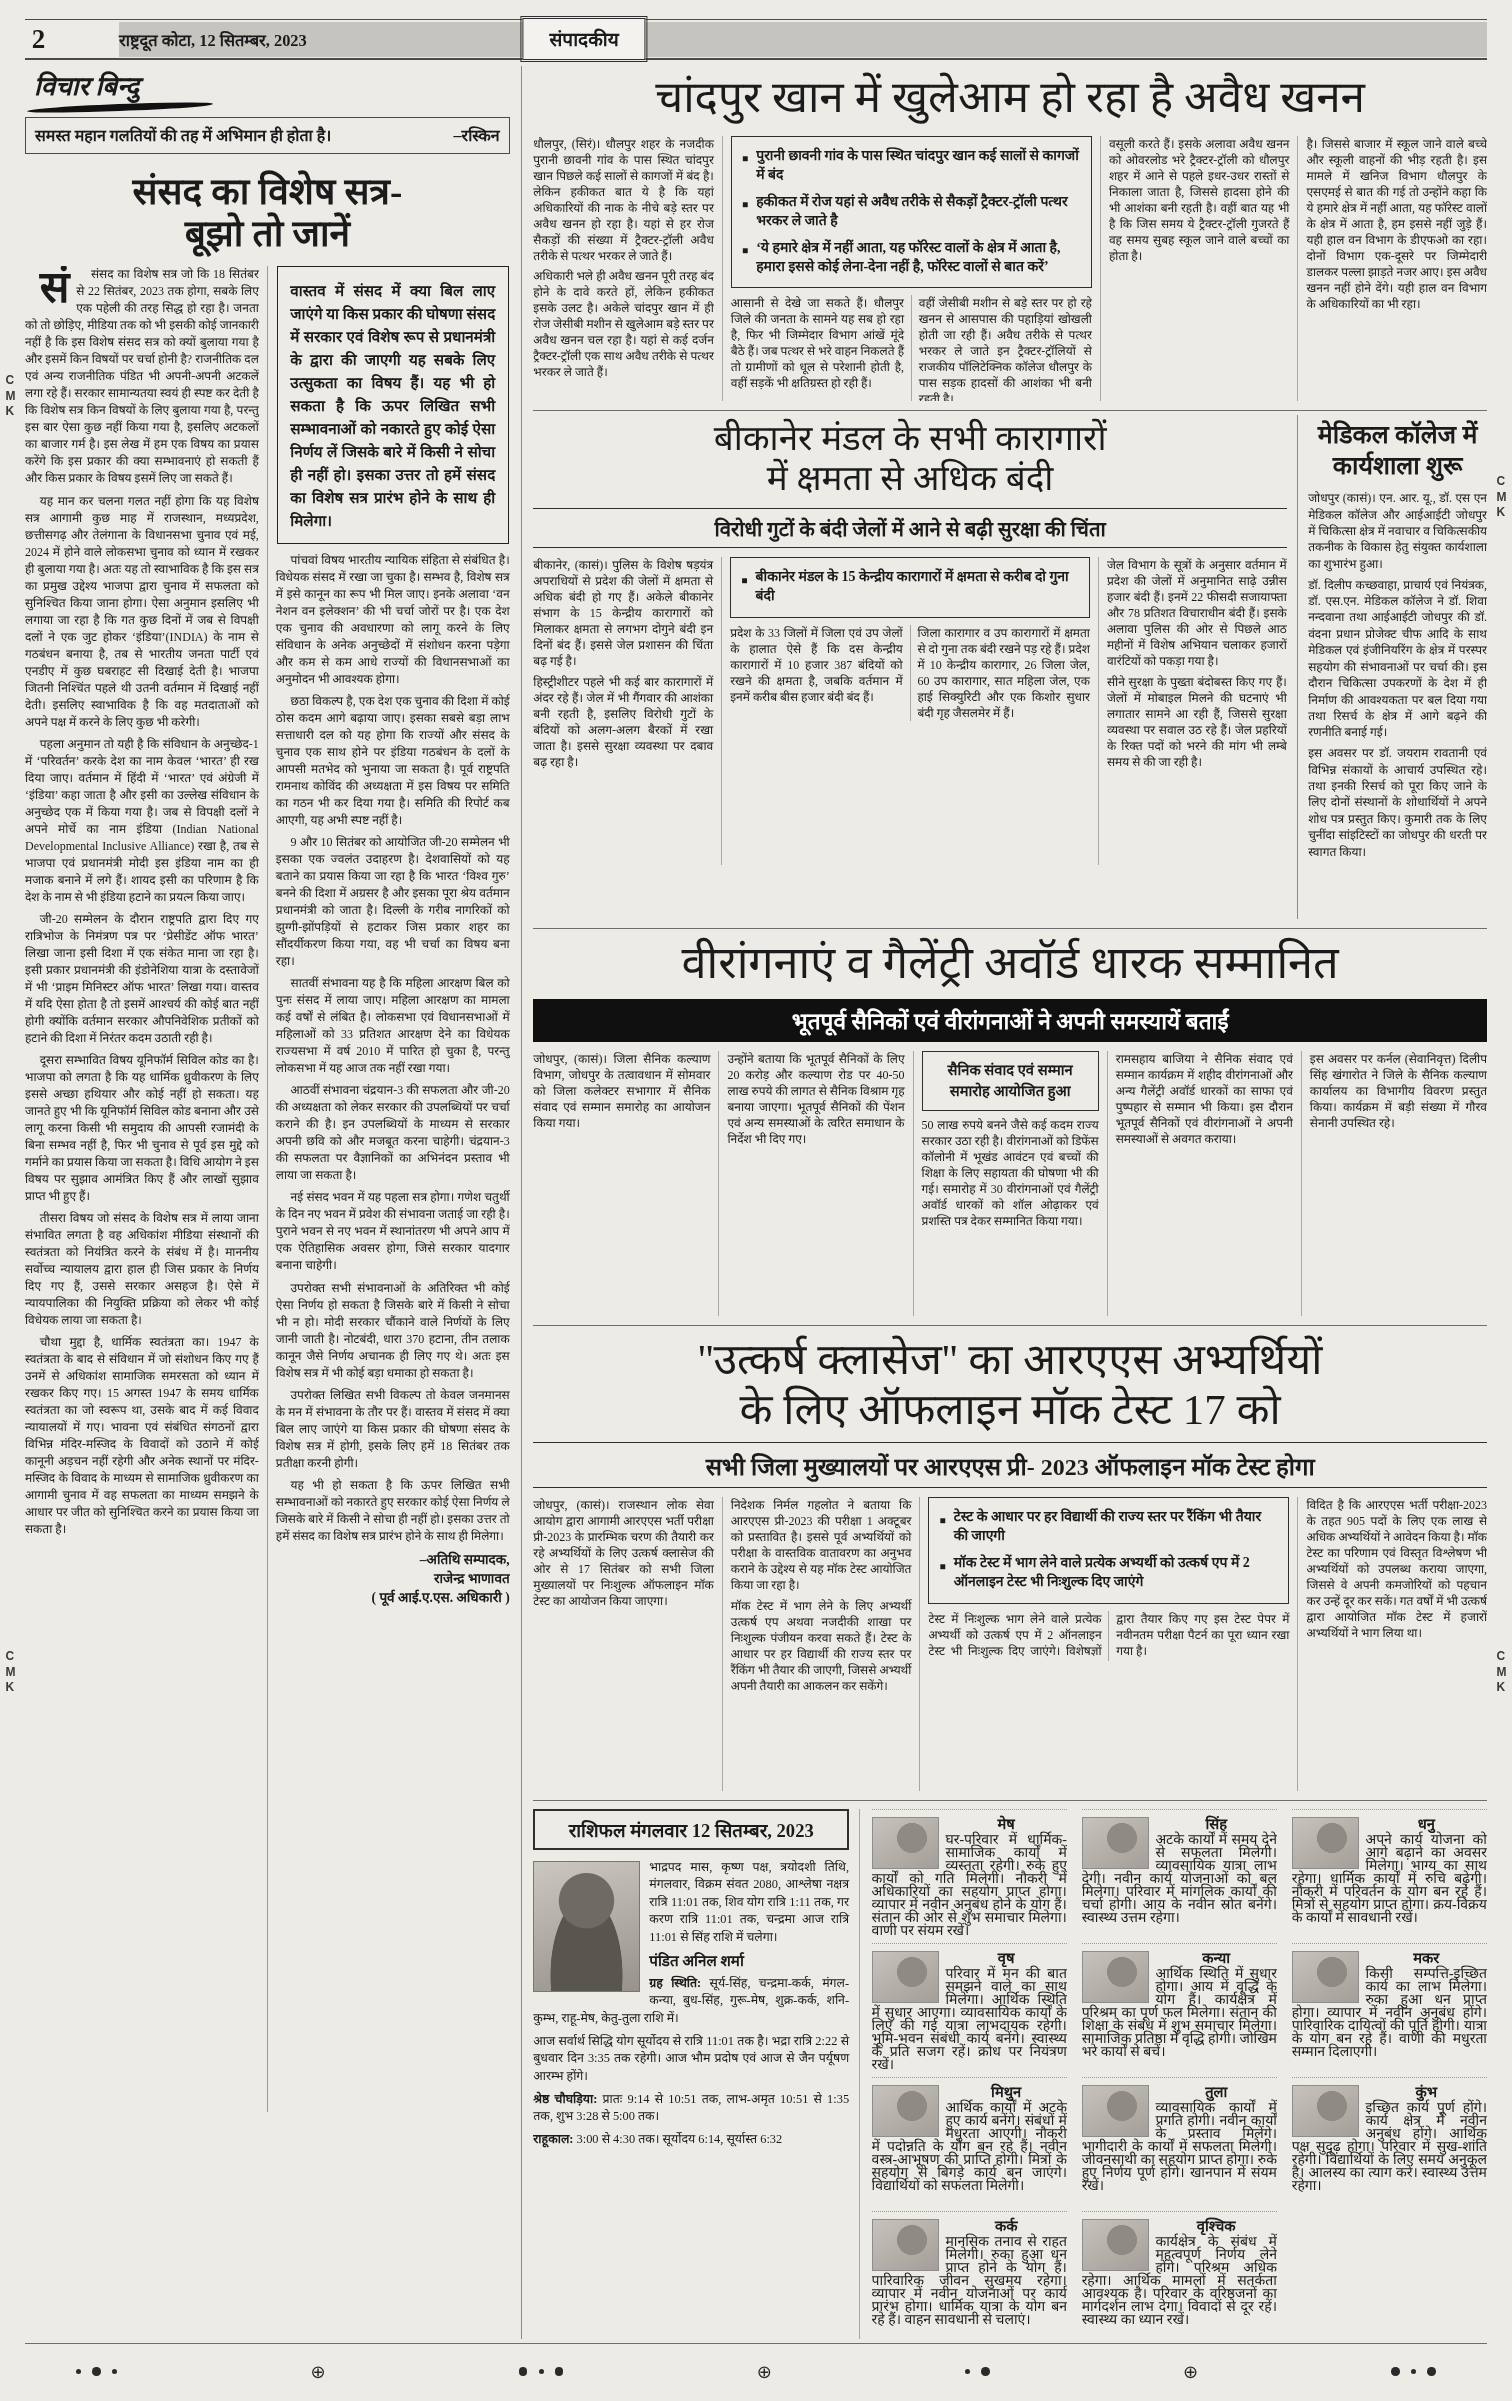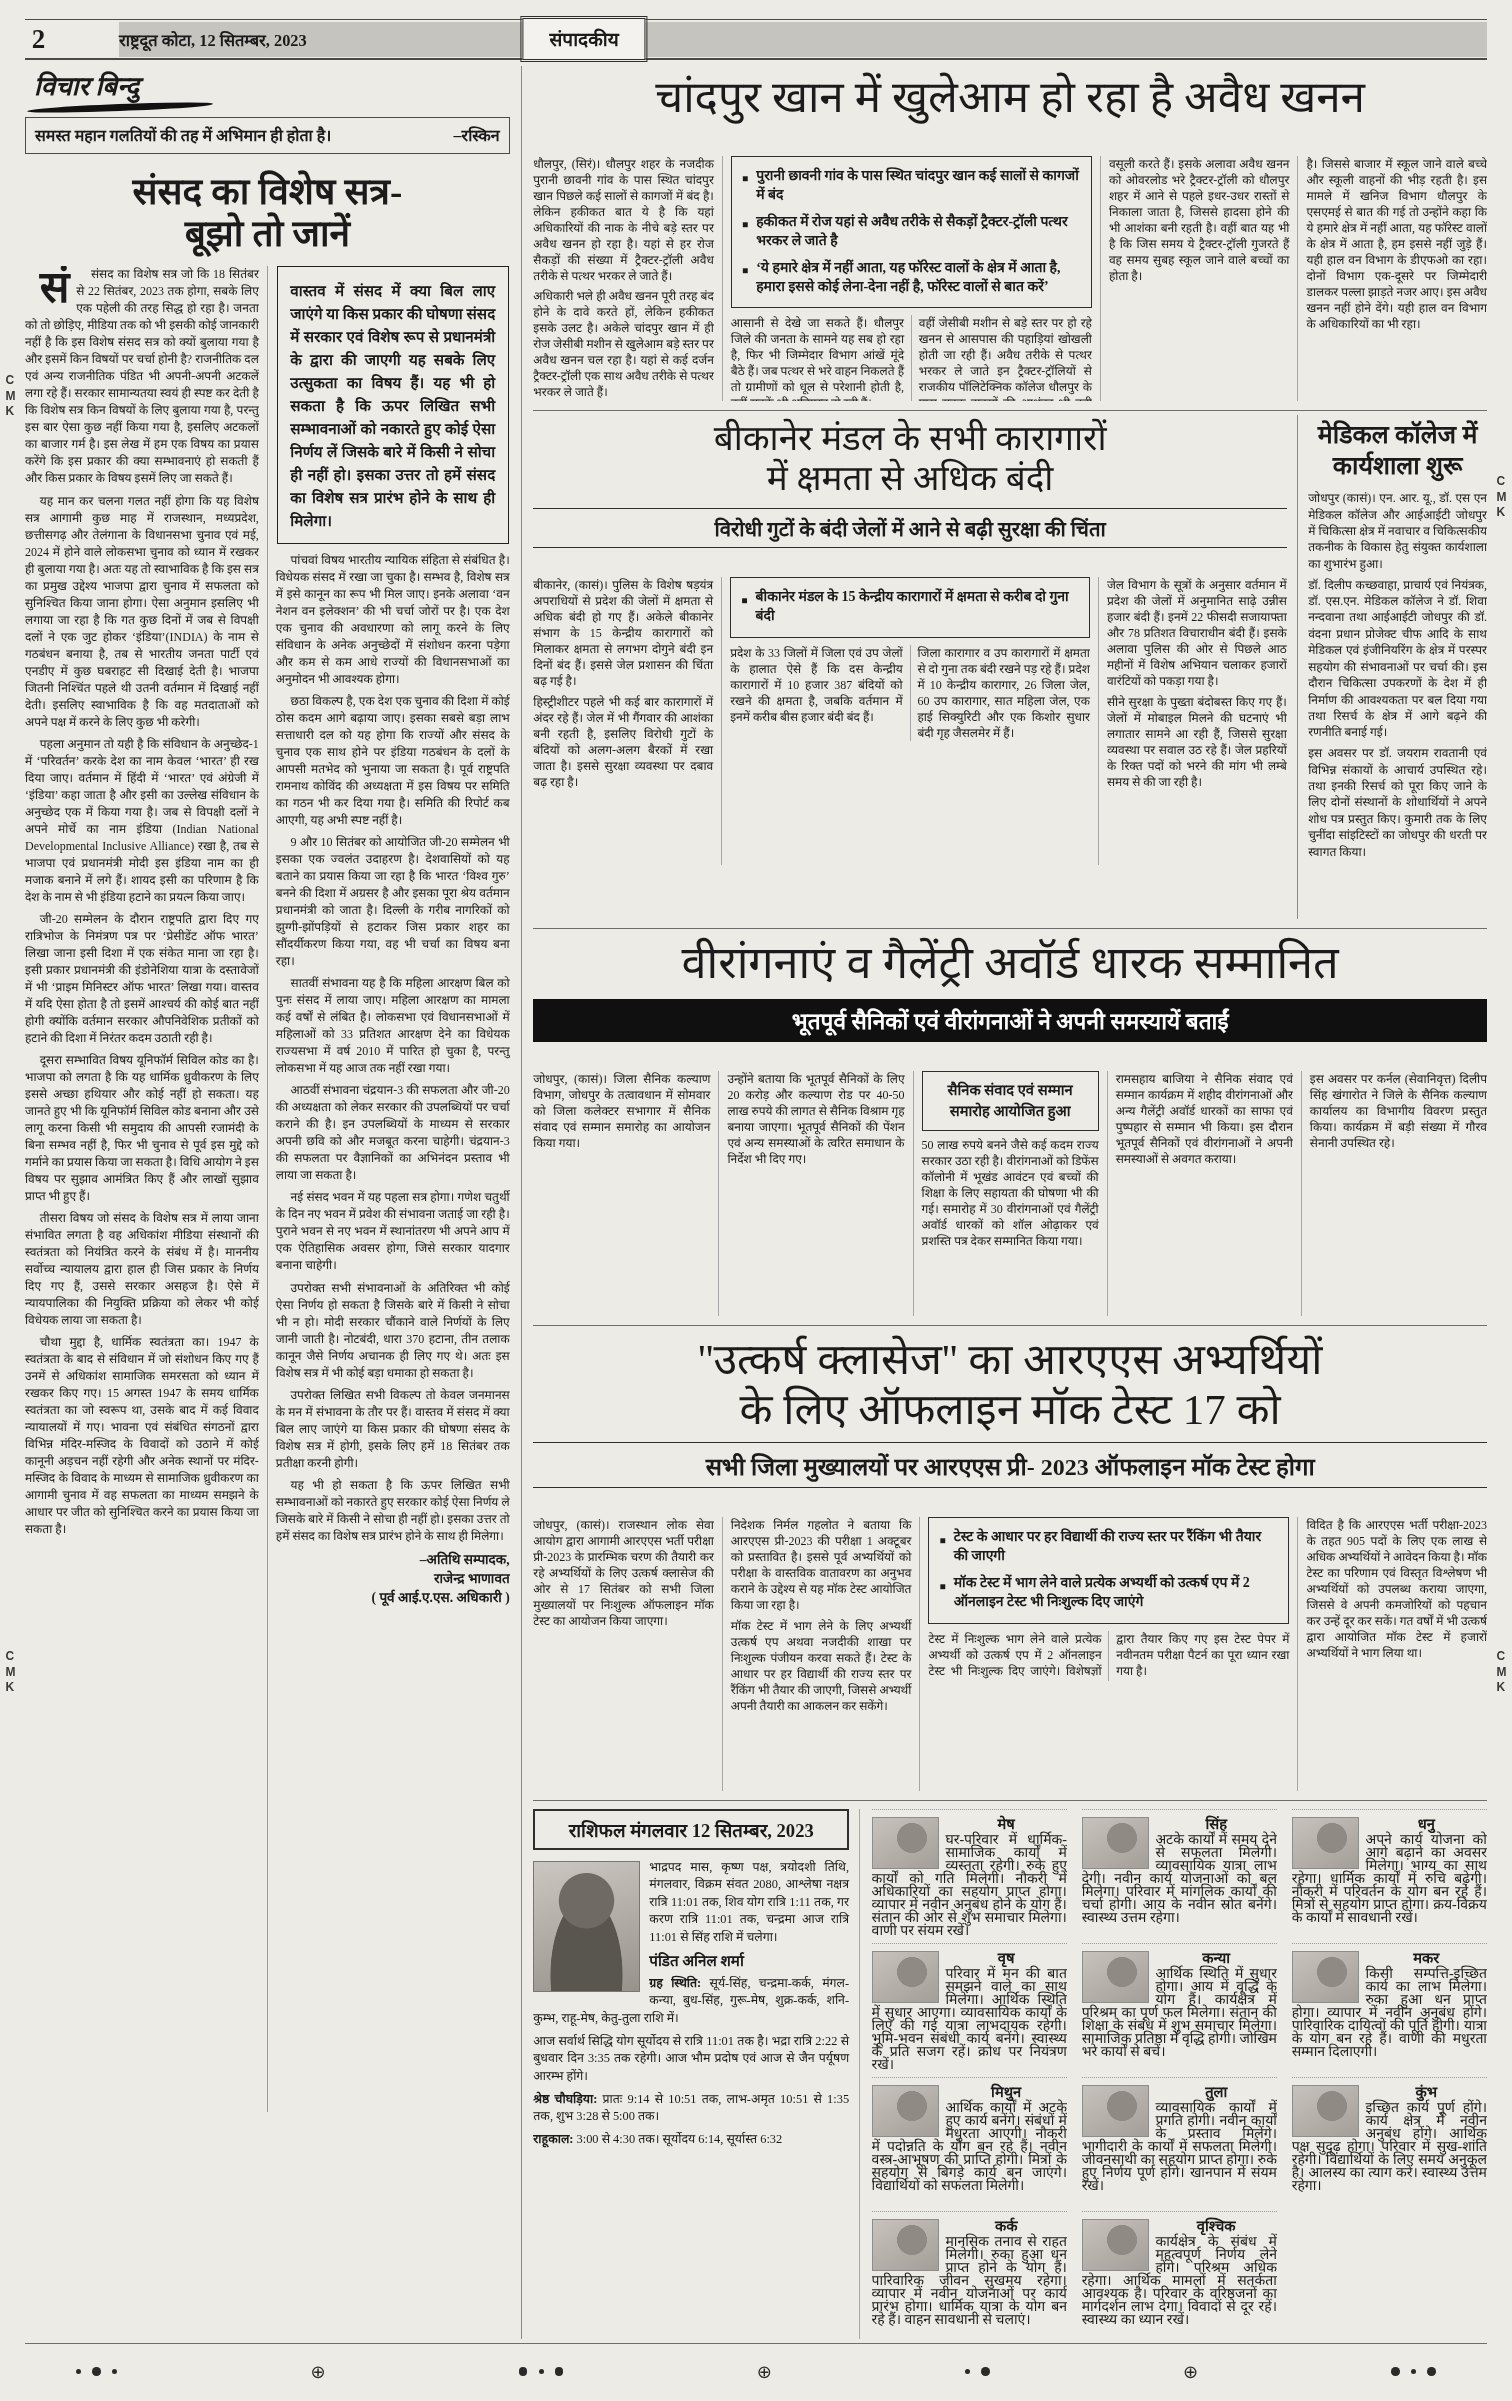--- a/index.html
+++ b/index.html
@@ -40,21 +40,21 @@
   .ed-body p { margin-bottom:5.1px; text-indent:14.7px; }
   .dropcap { float:left; font-size:44px; line-height:37px; font-weight:bold; padding:2.3px 6.8px 1.1px 0; }
   .pullquote { border:1.7px solid #222; padding:11.3px 12.4px; font-size:15.2px; line-height:23px; font-weight:bold;
     margin:8px 1.1px; text-indent:0; break-inside:avoid; }
   .ed-byline { text-align:right; font-weight:bold; font-size:13.6px; line-height:19px; margin-top:5.6px; }
 
   
   .article { border-bottom:0.6px solid #6e6e6e; padding:4.5px 0 9px; }
   .art-headline { text-align:center; font-weight:normal; line-height:1.15; }
   .cols { display:flex; }
-  .cols > div { flex:1; padding:0 8px; text-align:justify; font-size:12px; line-height:16px; overflow:hidden;margin-top:20px; }
+  .cols > div { flex:1; padding:0 8px; text-align:justify; font-size:12px; line-height:16px; overflow:hidden; }
   .cols > div:first-child { padding-left:0; }
   .cols > div:last-child { padding-right:0; }
   .cols > div + div { border-left:0.6px solid #a7a7a7; }
   .cols .wide { flex:2; }
   .cols p { margin-bottom:4.5px; }
   .twocol { columns:2; column-gap:14.7px; column-rule:0.6px solid #a7a7a7; }
 
   .bullet-box { border:1.1px solid #2f2f2f; padding:9px 10.2px 3.4px; margin-bottom:6.8px; }
   .bullet { display:flex; gap:8px; font-size:14px; line-height:19px; font-weight:bold; margin-bottom:8px; text-align:left; }
   .bullet .sq { flex:0 0 auto; font-size:10.2px; padding-top:3.4px; }

